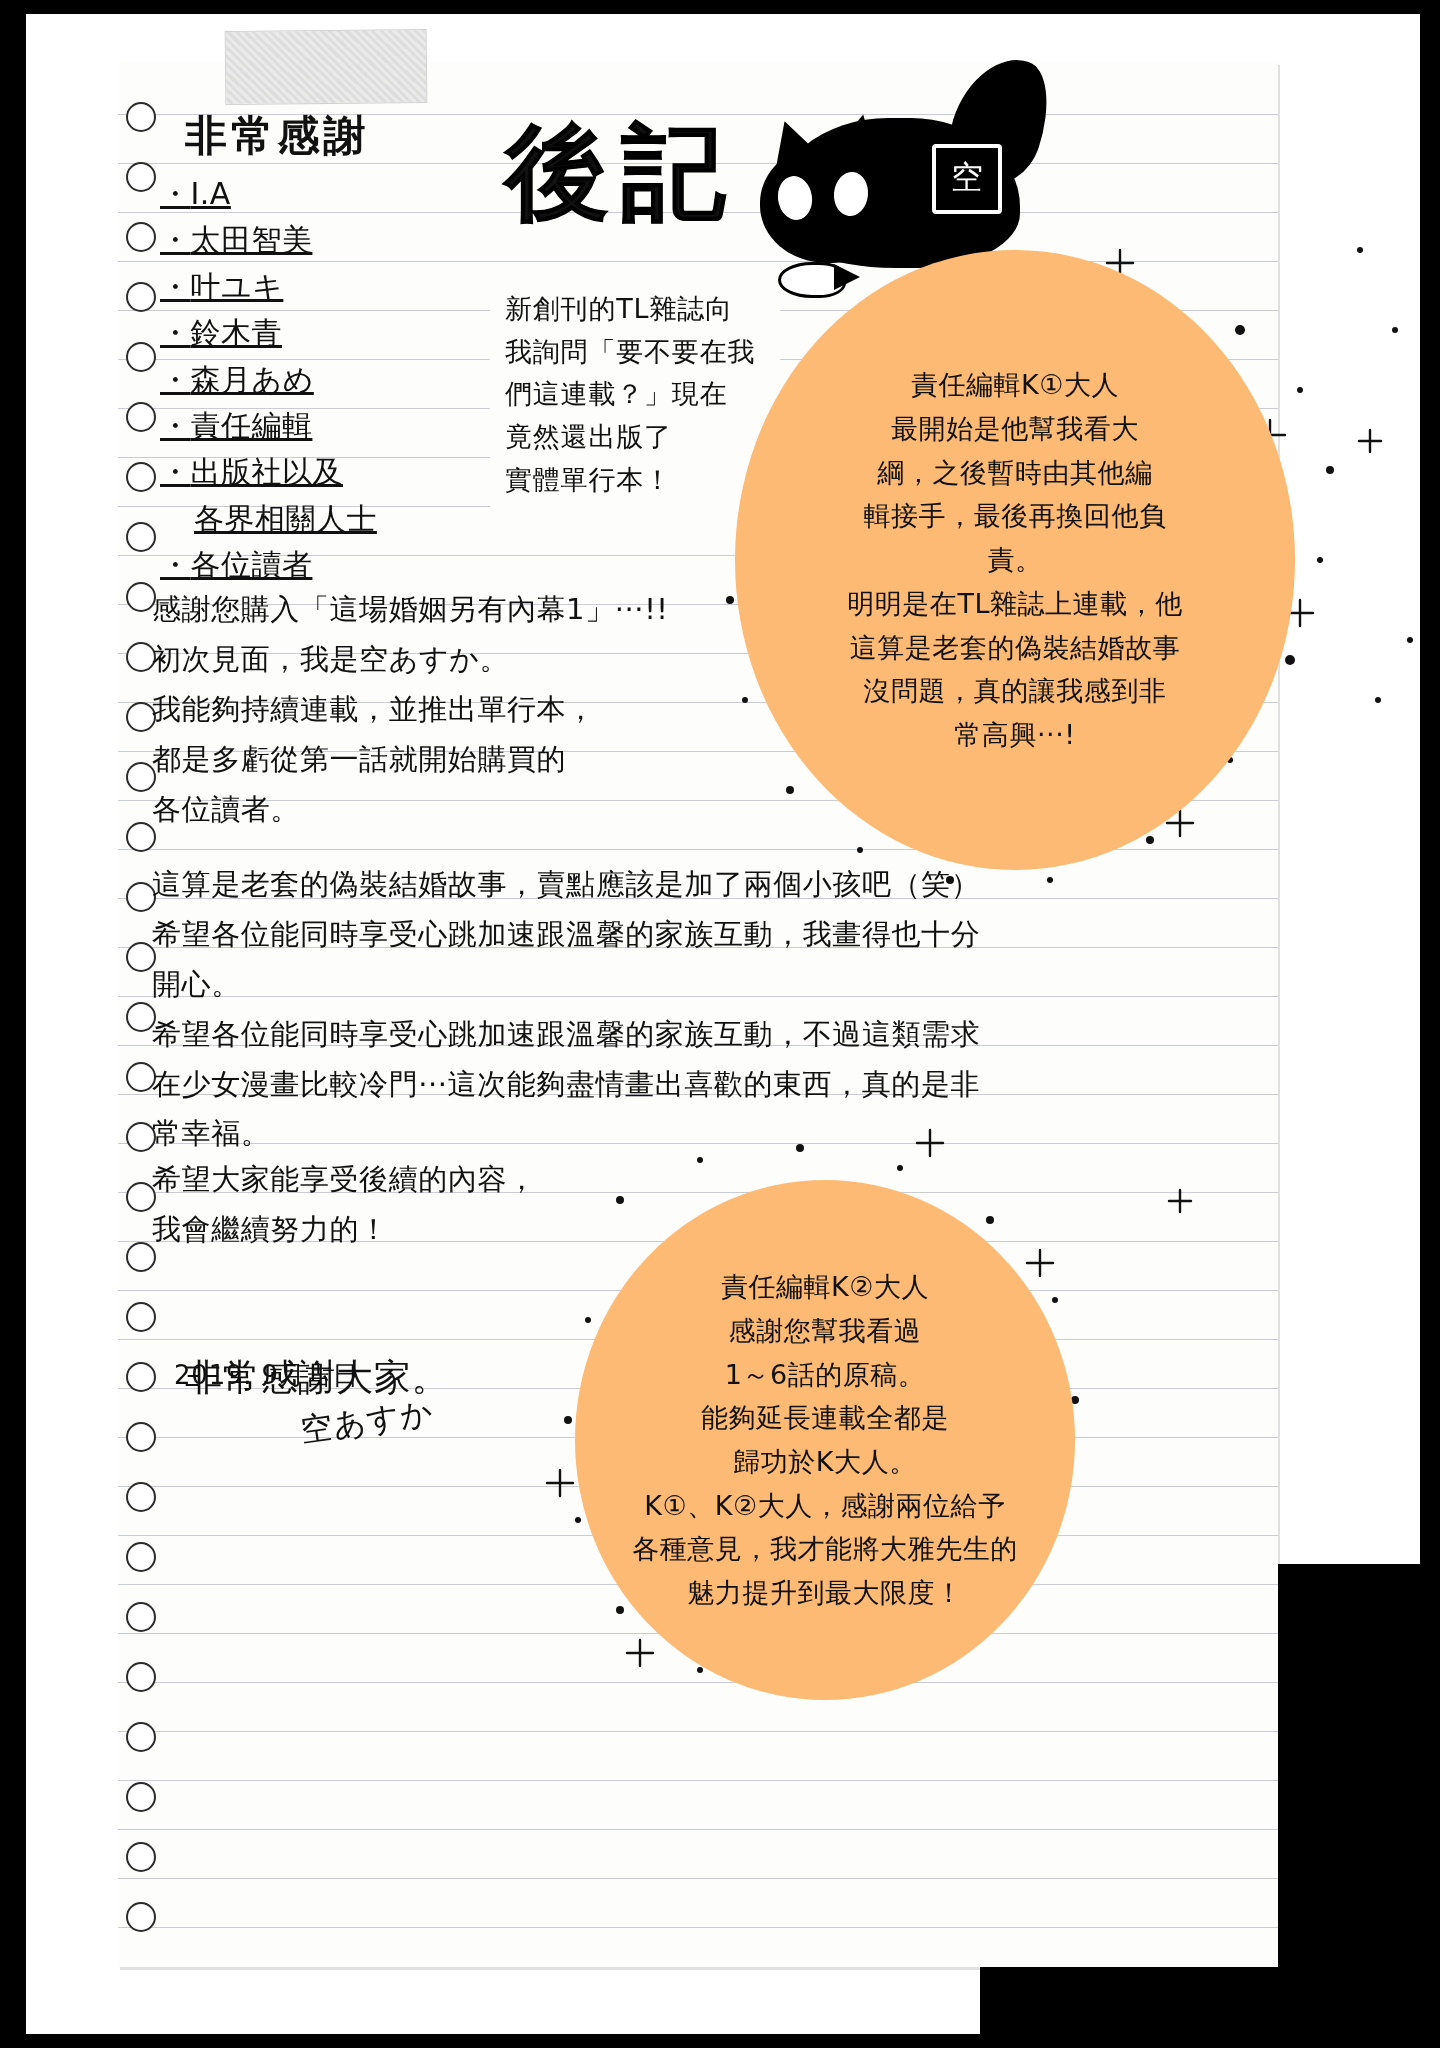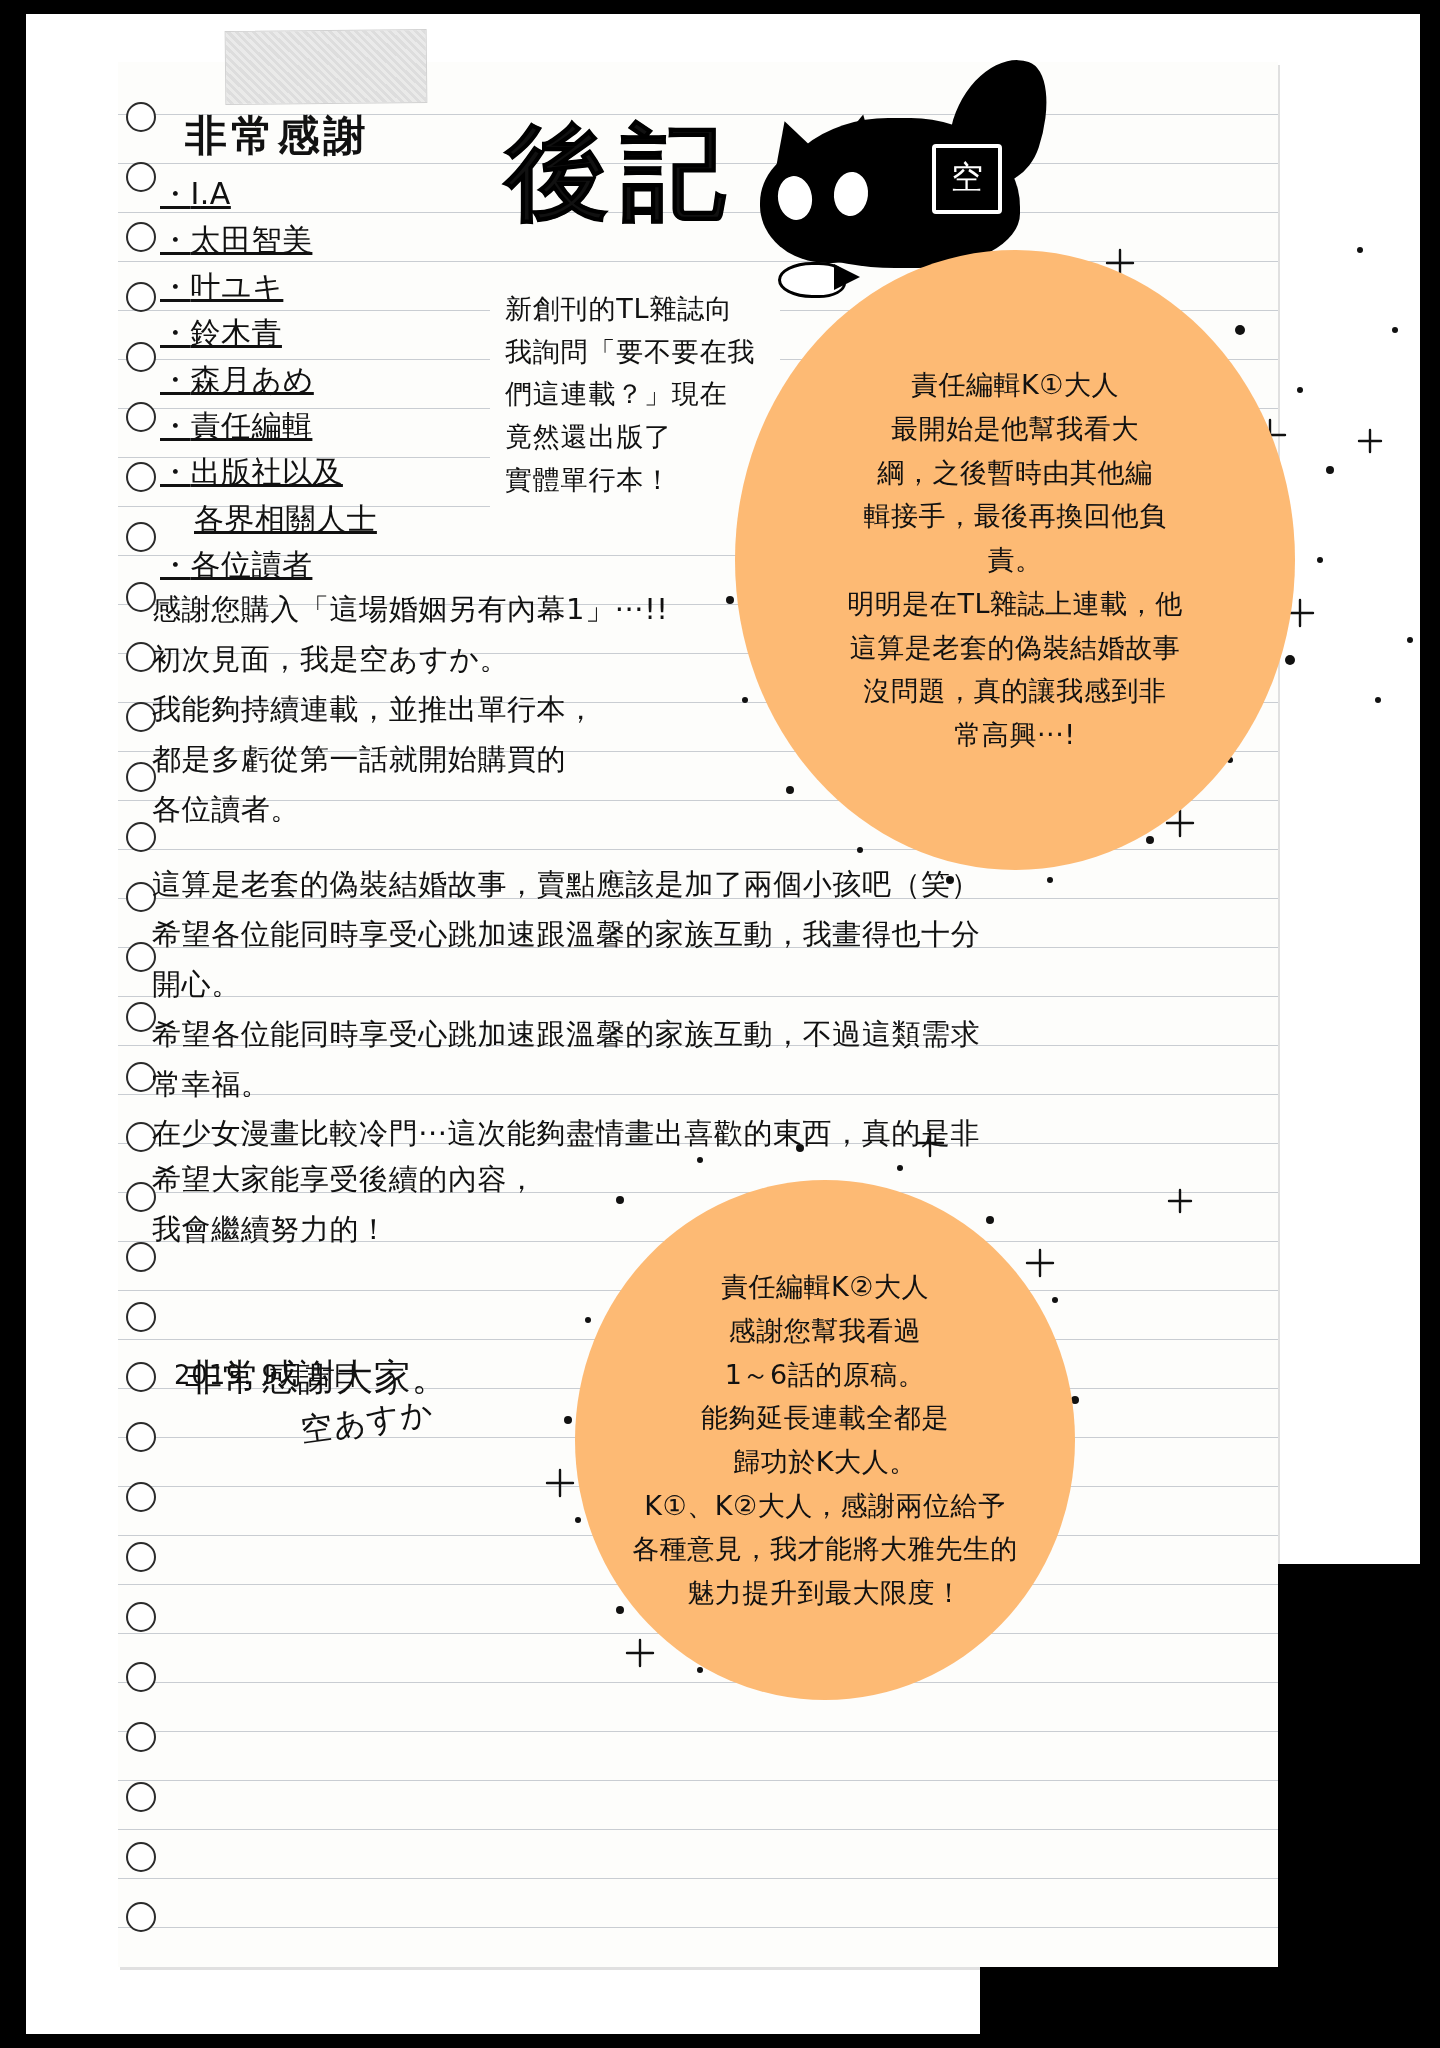--- a/index.html
+++ b/index.html
@@ -333,22 +333,22 @@
       <div>初次見面，我是空あすか。</div>
       <div>我能夠持續連載，並推出單行本，</div>
       <div>都是多虧從第一話就開始購買的</div>
       <div>各位讀者。</div>
     </div>
   <div class="hw para p2" id="p2">
       <div>這算是老套的偽裝結婚故事，賣點應該是加了兩個小孩吧（笑）</div>
       <div>希望各位能同時享受心跳加速跟溫馨的家族互動，我畫得也十分</div>
       <div>開心。</div>
       <div>希望各位能同時享受心跳加速跟溫馨的家族互動，不過這類需求</div>
+      <div>在少女漫畫比較冷門···這次能夠盡情畫出喜歡的東西，真的是非</div>
       <div>常幸福。</div>
-      <div>在少女漫畫比較冷門···這次能夠盡情畫出喜歡的東西，真的是非</div>
     </div>
   <div class="hw para p3" id="p3">
       <div>希望大家能享受後續的內容，</div>
       <div>我會繼續努力的！</div>
     </div>
   <div class="hw para p4">非常感謝大家。</div>
   <div class="hw date">2019. 9月吉日</div>
   <div class="hw sign">空あすか</div>
 
   <div class="bubble b2">

